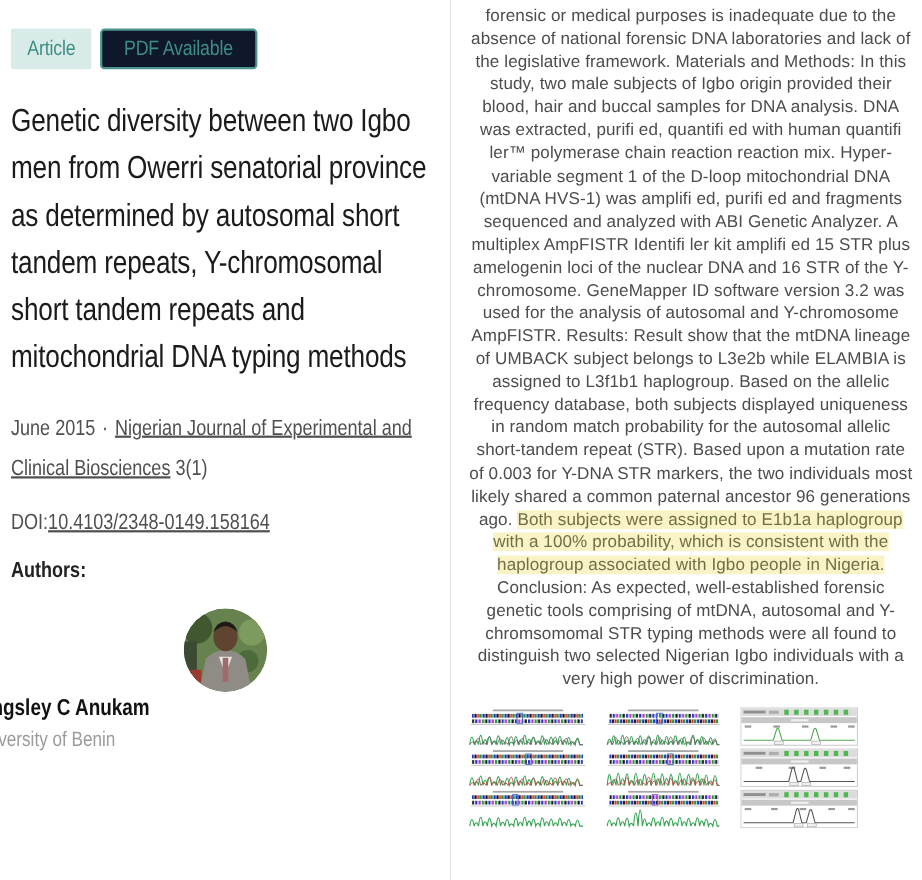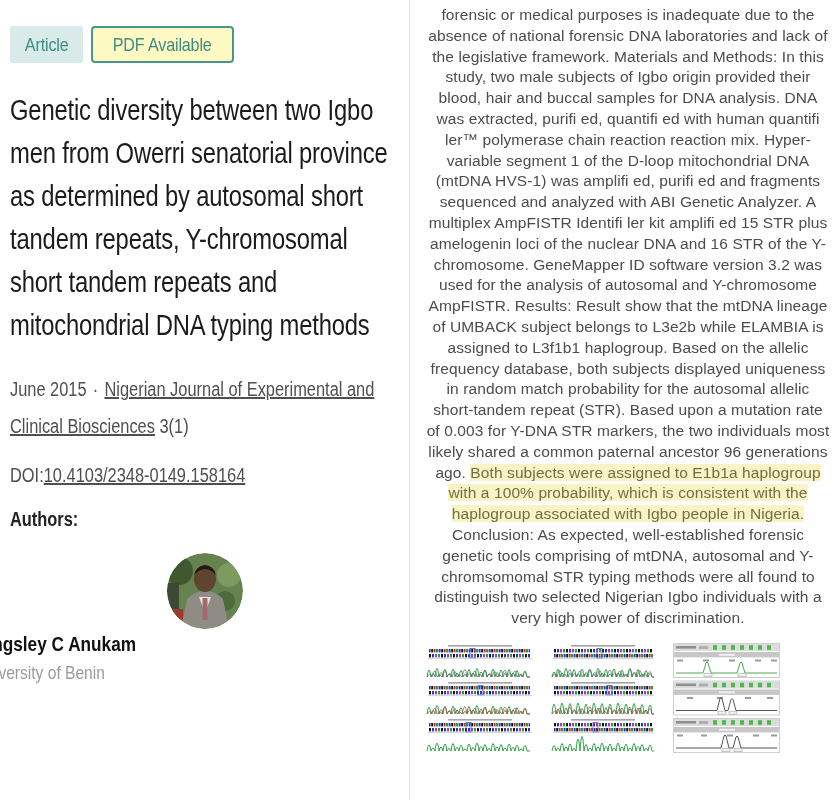--- a/index.html
+++ b/index.html
@@ -10,21 +10,21 @@
   
   .col-left { width: 410px; min-width: 410px; height: 800px;
     border-right: 1px solid #e3e3e3; padding: 26px 14px 0 10px; }
   .condensed { transform: scaleX(0.82); transform-origin: 0 0; width: 122%; display: block; }
 
   .badges { display: flex; gap: 8px; margin-bottom: 26px; text-align: center; }
   .badge { height: 37px; display: inline-flex; align-items: center; justify-content: center;
     font-size: 19px; padding: 0 11px; white-space: nowrap; }
   .badge-inner { display: inline-block; transform: scaleX(0.85); letter-spacing: -0.2px; }
   .badge-filled { background: #d9ebe8; color: #3e8e84; border-radius: 2px; }
-  .badge-outline { background: #fef9c3; color: #3e8e84; border: 2px solid #4a968c; border-radius: 4px; }
+  .badge-outline { background: #0f172a; color: #3e8e84; border: 2px solid #4a968c; border-radius: 4px; }
 
   .title { font-size: 29px; font-weight: 400; color: #1b1b1b; line-height: 43px;
     letter-spacing: -0.2px; margin-bottom: 24px; }
 
   .meta-block { font-size: 20px; color: #4f4f4f; line-height: 37px; margin-bottom: 12px; }
   .meta-block a { color: #4f4f4f; text-decoration: underline; cursor: pointer; }
   .dot-sep { padding: 0 2px; }
 
   .authors-label { font-size: 20px; font-weight: 700; color: #222; margin: 14px 0 22px 0; }
 

